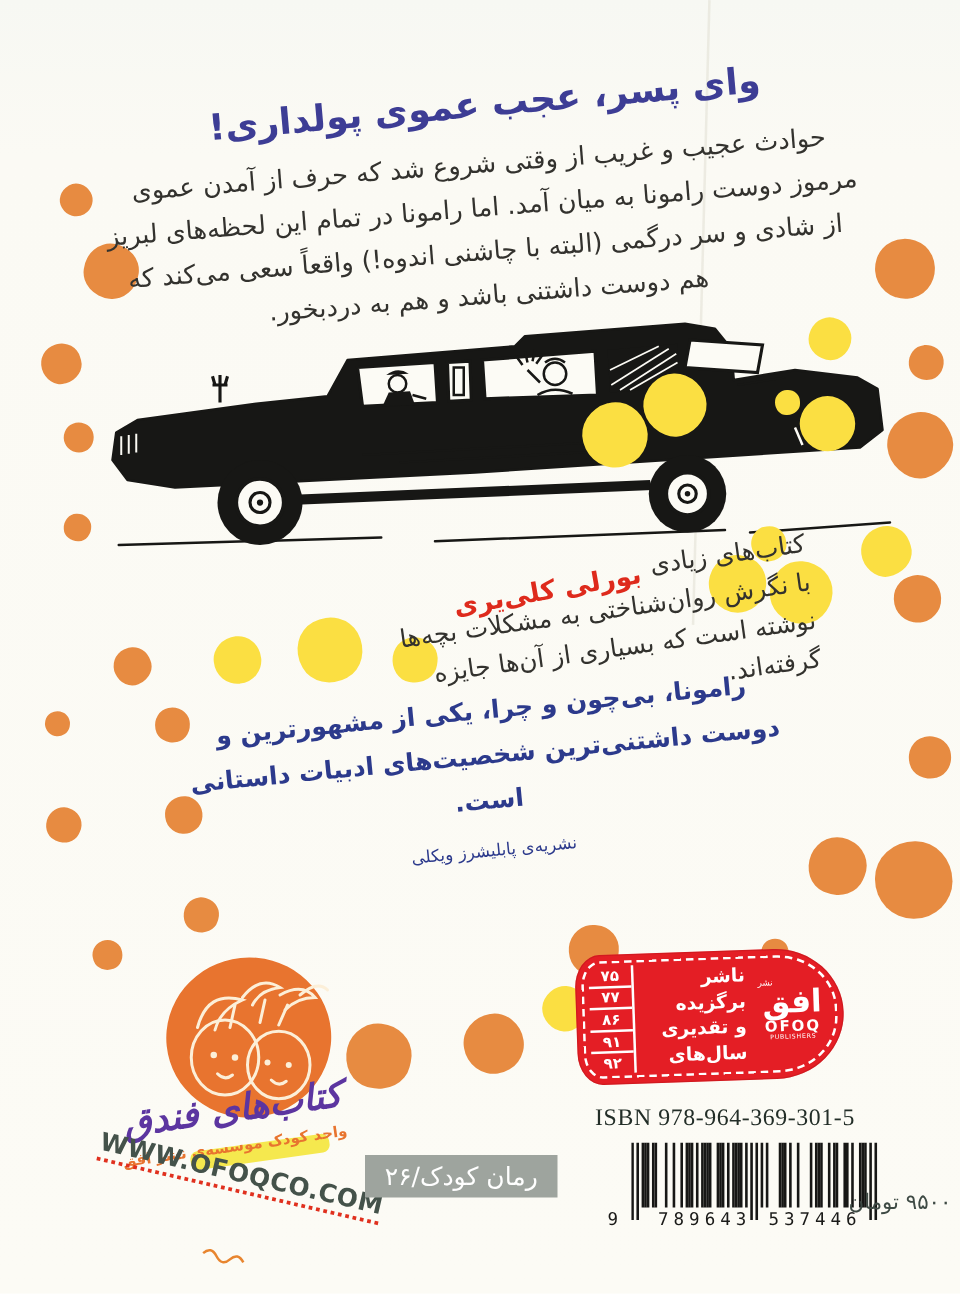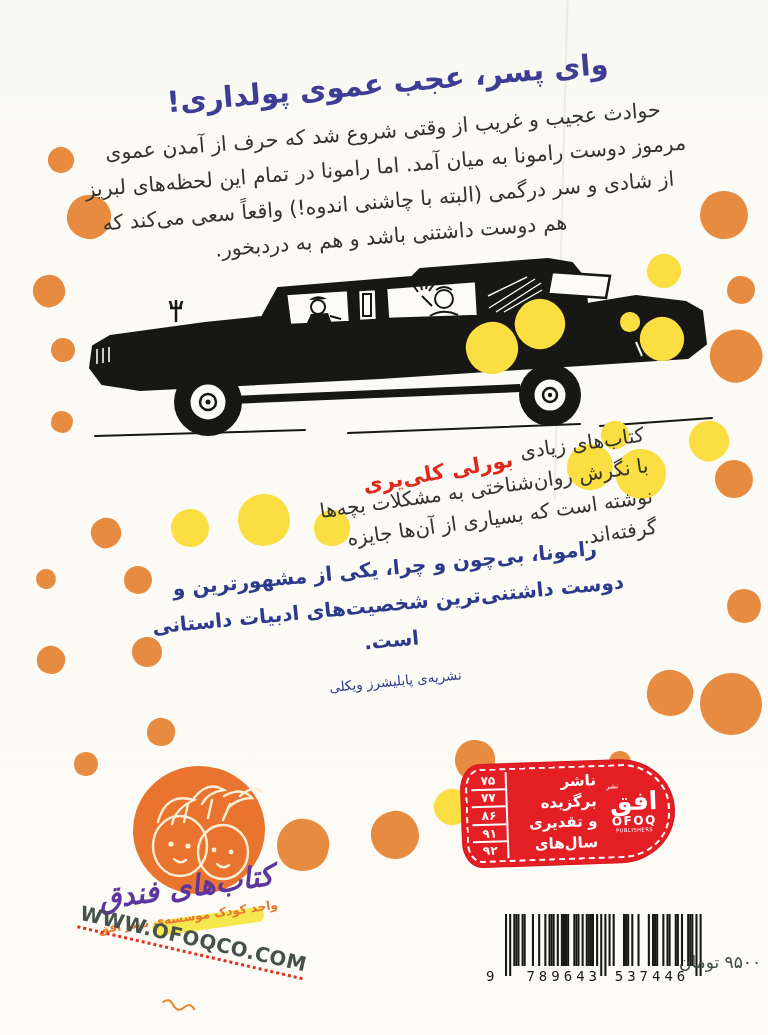--- a/index.html
+++ b/index.html
@@ -272,20 +272,21 @@
       </div>
       <div class="stamp-logo">
         <span class="nashr">نشر</span>
         <span class="fa">افق</span>
         <span class="en">OFOQ</span>
         <span class="en2">PUBLISHERS</span>
       </div>
     </div>
   </div>
 
+  <div class="isbn">ISBN 978-964-369-301-5</div>
   <svg class="barcode" width="198" height="66">
       <rect x="0.00" y="0" width="2.07" height="62" fill="#171715"></rect>
       <rect x="4.14" y="0" width="2.07" height="62" fill="#171715"></rect>
       <rect x="8.28" y="0" width="2.07" height="52" fill="#171715"></rect>
       <rect x="10.35" y="0" width="2.07" height="52" fill="#171715"></rect>
       <rect x="12.42" y="0" width="2.07" height="52" fill="#171715"></rect>
       <rect x="16.56" y="0" width="2.07" height="52" fill="#171715"></rect>
       <rect x="18.63" y="0" width="2.07" height="52" fill="#171715"></rect>
       <rect x="26.91" y="0" width="2.07" height="52" fill="#171715"></rect>
       <rect x="33.12" y="0" width="2.07" height="52" fill="#171715"></rect>
@@ -328,15 +329,16 @@
       <rect x="175.95" y="0" width="2.07" height="52" fill="#171715"></rect>
       <rect x="182.16" y="0" width="2.07" height="52" fill="#171715"></rect>
       <rect x="184.23" y="0" width="2.07" height="52" fill="#171715"></rect>
       <rect x="186.30" y="0" width="2.07" height="52" fill="#171715"></rect>
       <rect x="190.44" y="0" width="2.07" height="62" fill="#171715"></rect>
       <rect x="194.58" y="0" width="2.07" height="62" fill="#171715"></rect>
     </svg>
   <div class="bdigit d0">9</div>
   <div class="bdigit d1">789643</div>
   <div class="bdigit d2">537446</div>
+  <div class="badge">رمان کودک/۲۶</div>
   <div class="price">۹۵۰۰ تومان</div>
 
 </div>
 
 </body></html>

